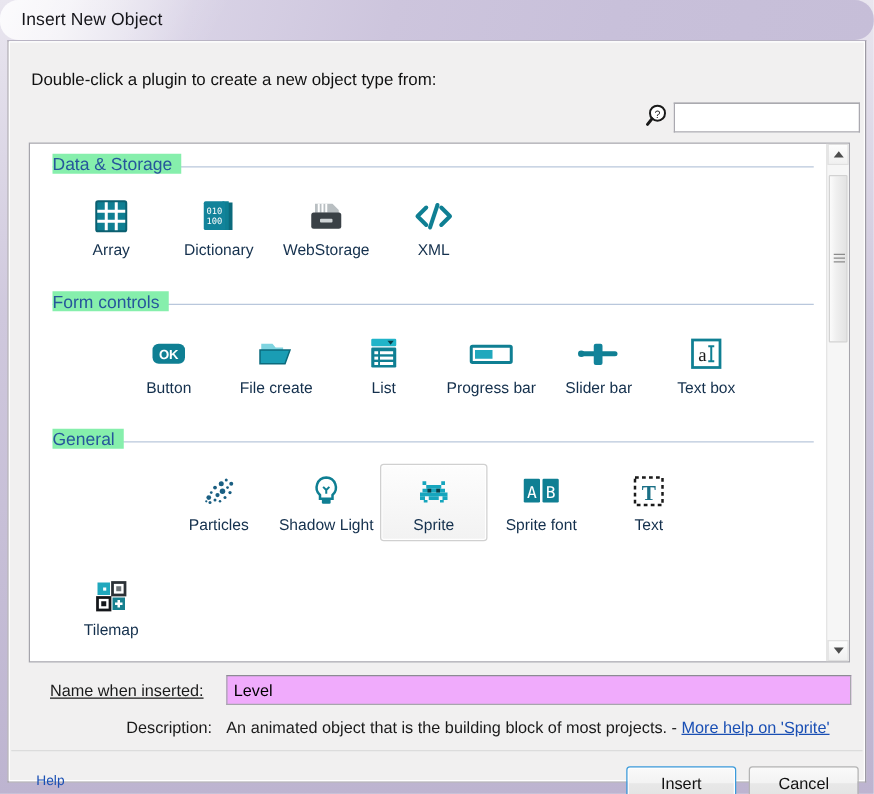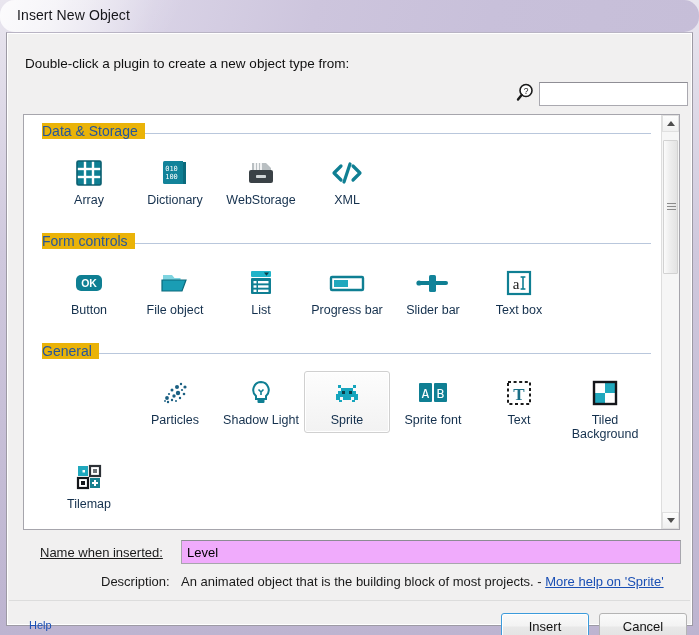--- a/index.html
+++ b/index.html
@@ -97,21 +97,21 @@
   .group { position: absolute; left: 0; width: 639px; }
   .group-head {
     position: relative;
     height: 20px;
     margin-left: 18px;
     margin-right: 12px;
   }
   .group-title {
     position: absolute; left: 0; top: 0;
     font-size: 14px; color: #26569b;
-    background: #eab308;
+    background: #86efac;
     padding-right: 7px;
     z-index: 2;
   }
   .group-rule {
     position: absolute;
     left: 0; right: 0; top: 10px;
     height: 1px;
     background: #b9c7dc;
   }
 
@@ -331,41 +331,41 @@
               <div class="lbl">XML</div>
             </div>
           </div>
         </div>
 
         <div class="group" style="top:118px;">
           <div class="group-head">
             <div class="group-rule"></div>
             <div class="group-title">Form controls</div>
           </div>
-          <div class="items" style="height:70px;">
+          <div class="items" style="height:70px;margin-left:46px;">
             <div class="item" style="left:22px;top:2px;">
               <div class="ico">
                 <svg width="34" height="30" viewBox="0 0 34 30">
                   <rect x="4" y="7" width="26" height="16" rx="5" fill="#0f7f93"></rect>
                   <text x="17" y="19" font-family="Liberation Sans, sans-serif" font-size="10.5" font-weight="bold" fill="#ffffff" text-anchor="middle">OK</text>
                 </svg>
               </div>
               <div class="lbl">Button</div>
             </div>
 
             <div class="item" style="left:108px;top:2px;">
               <div class="ico">
                 <svg width="34" height="30" viewBox="0 0 34 30">
                   <path d="M5 7 h9 l2.5 3 h6 v3 H5 z" fill="#7fd4e0"></path>
                   <path d="M4 12 h24 l-4 11 H4 z" fill="#1a9db4"></path>
                   <path d="M4 12 h24 l-4 11 H4 z" fill="none" stroke="#0b6a7c" stroke-width="1.2"></path>
                   <path d="M16 4 l6 0 l0 -2 l5 5 l-5 5 l0 -2 l-6 0 z" fill="#ffffff" opacity="0"></path>
                 </svg>
               </div>
-              <div class="lbl">File object</div>
+              <div class="lbl">File create</div>
             </div>
 
             <div class="item" style="left:194px;top:2px;">
               <div class="ico">
                 <svg width="32" height="30" viewBox="0 0 32 30">
                   <rect x="6" y="3" width="20" height="6" rx="1" fill="#20b4c9"></rect>
                   <path d="M19 4.5 l5 0 l-2.5 3.2 z" fill="#0b3f49"></path>
                   <rect x="6" y="10" width="20" height="16" rx="1" fill="#0f7f93"></rect>
                   <g fill="#ffffff">
                     <rect x="8.5" y="13" width="3" height="2.4"></rect>
@@ -500,31 +500,20 @@
             <div class="item" style="left:452px;top:2px;">
               <div class="ico">
                 <svg width="32" height="30" viewBox="0 0 32 30">
                   <rect x="5" y="4" width="22" height="22" fill="none" stroke="#1a1a1a" stroke-width="2" stroke-dasharray="3 2.6"></rect>
                   <text x="16" y="22" font-family="Liberation Serif, serif" font-size="17" font-weight="bold" fill="#1a6f86" text-anchor="middle">T</text>
                 </svg>
               </div>
               <div class="lbl">Text</div>
             </div>
 
-            <div class="item" style="left:538px;top:2px;height:76px;">
-              <div class="ico">
-                <svg width="32" height="30" viewBox="0 0 32 30">
-                  <rect x="5" y="4" width="22" height="22" fill="#ffffff"></rect>
-                  <rect x="16" y="4" width="11" height="11" fill="#20a8bd"></rect>
-                  <rect x="5" y="15" width="11" height="11" fill="#20a8bd"></rect>
-                  <rect x="5" y="4" width="22" height="22" fill="none" stroke="#14161a" stroke-width="2.4"></rect>
-                </svg>
-              </div>
-              <div class="lbl">Tiled Background</div>
-            </div>
 
             <div class="item" style="left:22px;top:86px;">
               <div class="ico">
                 <svg width="32" height="30" viewBox="0 0 32 30">
                   <rect x="5" y="4" width="10" height="10" fill="#20a8bd"></rect>
                   <rect x="9.5" y="8" width="2.5" height="2.5" fill="#ffffff"></rect>
                   <rect x="17" y="4" width="10" height="10" fill="#ffffff" stroke="#2c3136" stroke-width="2.2"></rect>
                   <rect x="20" y="7" width="4" height="4" fill="#6e7478"></rect>
                   <rect x="5" y="16" width="10" height="10" fill="#ffffff" stroke="#14161a" stroke-width="2.2"></rect>
                   <rect x="8" y="19" width="4" height="4" fill="#14161a"></rect>

